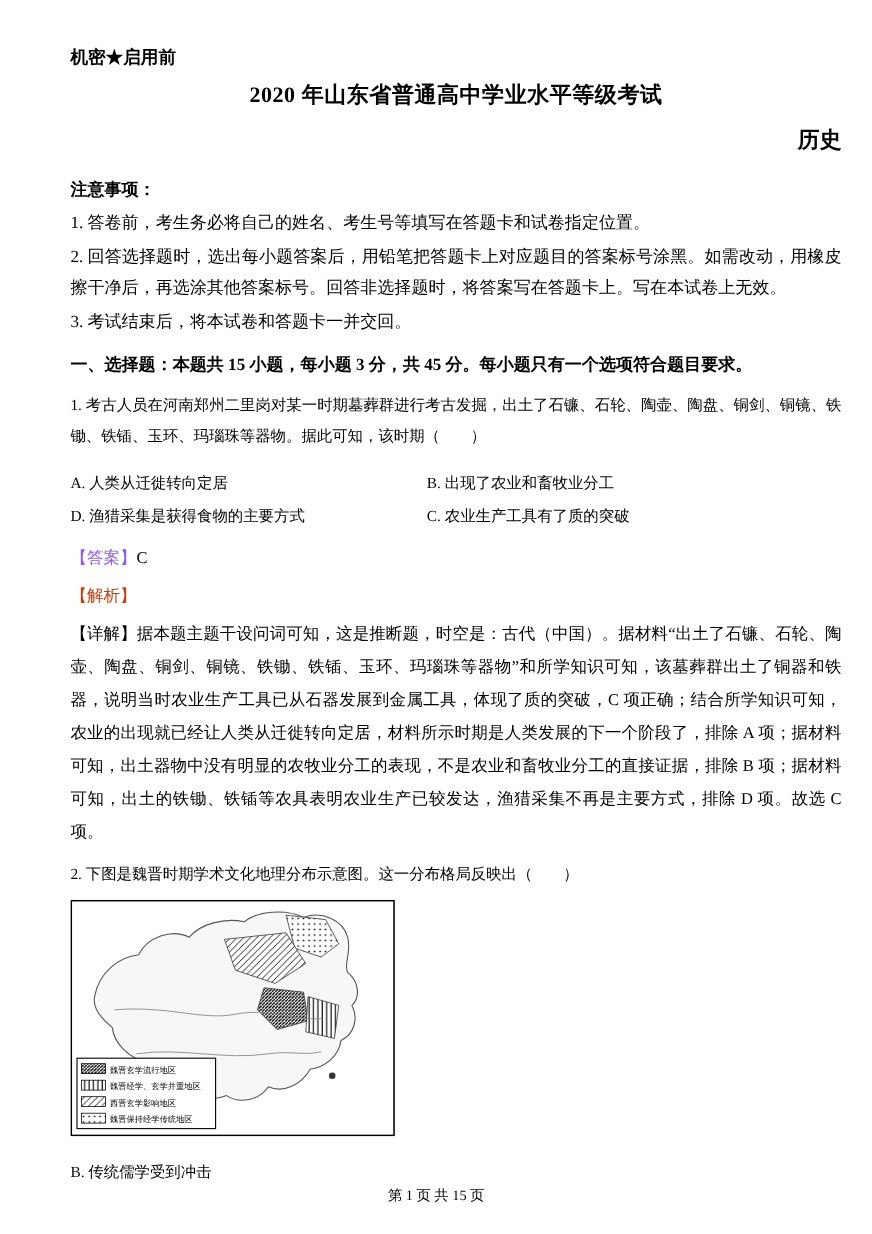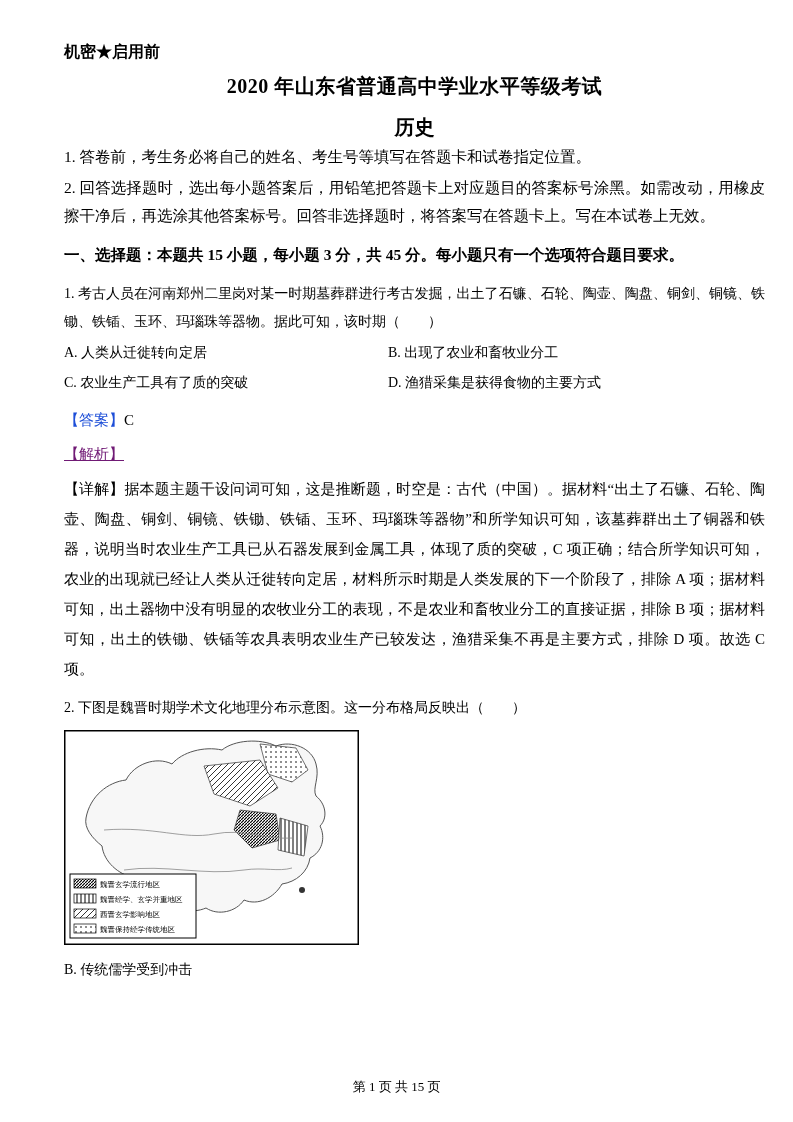--- a/index.html
+++ b/index.html
@@ -20,21 +20,21 @@
     margin-bottom: 10px;
   }
   .title {
     text-align: center;
     font-size: 20px;
     font-weight: bold;
     margin-top: 6px;
     letter-spacing: 0.5px;
   }
   .subject {
-    text-align: center;
+    text-align: right;
     font-size: 20px;
     font-weight: bold;
     margin-top: 14px;
   }
   .notice-heading {
     font-weight: bold;
     font-size: 15.5px;
     margin-top: 18px;
     line-height: 1.8;
   }
@@ -54,21 +54,21 @@
   .stem {
     font-size: 14px;
     line-height: 2.0;
     text-align: justify;
   }
   .options {
     display: grid;
     grid-template-columns: 324px 1fr;
     font-size: 14px;
     line-height: 2.15;
-    margin-top: 2px;
+    margin-top: 14px;
   }
   .answer-line {
     font-size: 15px;
     line-height: 1.6;
     margin-top: 10px;
   }
   .blue { color: #2e93cf; }
   .detail {
     font-size: 15px;
     line-height: 2.0;
@@ -95,35 +95,37 @@
 </head>
 <body>
 
 <div class="page">
 
   <div class="classification">机密★启用前</div>
 
   <div class="title">2020 年山东省普通高中学业水平等级考试</div>
   <div class="subject">历史</div>
 
+  <div class="notice-heading">注意事项：</div>
   <p class="notice">1. 答卷前，考生务必将自己的姓名、考生号等填写在答题卡和试卷指定位置。</p>
   <p class="notice">2. 回答选择题时，选出每小题答案后，用铅笔把答题卡上对应题目的答案标号涂黑。如需改动，用橡皮擦干净后，再选涂其他答案标号。回答非选择题时，将答案写在答题卡上。写在本试卷上无效。</p>
+  <p class="notice">3. 考试结束后，将本试卷和答题卡一并交回。</p>
 
   <div class="section-heading">一、选择题：本题共 15 小题，每小题 3 分，共 45 分。每小题只有一个选项符合题目要求。</div>
 
   <div class="question">
     <p class="stem">1. 考古人员在河南郑州二里岗对某一时期墓葬群进行考古发掘，出土了石镰、石轮、陶壶、陶盘、铜剑、铜镜、铁锄、铁锸、玉环、玛瑙珠等器物。据此可知，该时期（　　）</p>
     <div class="options">
       <span>A. 人类从迁徙转向定居</span>
       <span>B. 出现了农业和畜牧业分工</span>
+      <span>D. 渔猎采集是获得食物的主要方式</span>
       <span>C. 农业生产工具有了质的突破</span>
-      <span>D. 渔猎采集是获得食物的主要方式</span>
     </div>
-    <p class="answer-line"><span class="blue" style="color: #1d4ed8;">【答案】</span><span>C</span></p>
-    <p class="answer-line"><span class="blue" style="color: #701a75; text-decoration: underline;">【解析】</span></p>
+    <p class="answer-line"><span class="blue" style="color: #8b5cf6;">【答案】</span><span>C</span></p>
+    <p class="answer-line"><span class="blue" style="color: #c2410c;">【解析】</span></p>
     <p class="detail">【详解】据本题主题干设问词可知，这是推断题，时空是：古代（中国）。据材料“出土了石镰、石轮、陶壶、陶盘、铜剑、铜镜、铁锄、铁锸、玉环、玛瑙珠等器物”和所学知识可知，该墓葬群出土了铜器和铁器，说明当时农业生产工具已从石器发展到金属工具，体现了质的突破，C 项正确；结合所学知识可知，农业的出现就已经让人类从迁徙转向定居，材料所示时期是人类发展的下一个阶段了，排除 A 项；据材料可知，出土器物中没有明显的农牧业分工的表现，不是农业和畜牧业分工的直接证据，排除 B 项；据材料可知，出土的铁锄、铁锸等农具表明农业生产已较发达，渔猎采集不再是主要方式，排除 D 项。故选 C 项。</p>
   </div>
 
   <div class="question">
     <p class="stem">2. 下图是魏晋时期学术文化地理分布示意图。这一分布格局反映出（　　）</p>
 
     <div class="map-figure">
       <svg width="295" height="215" viewBox="0 0 295 215">
         <defs>
           <pattern id="pat-dense" width="3" height="3" patternUnits="userSpaceOnUse">

